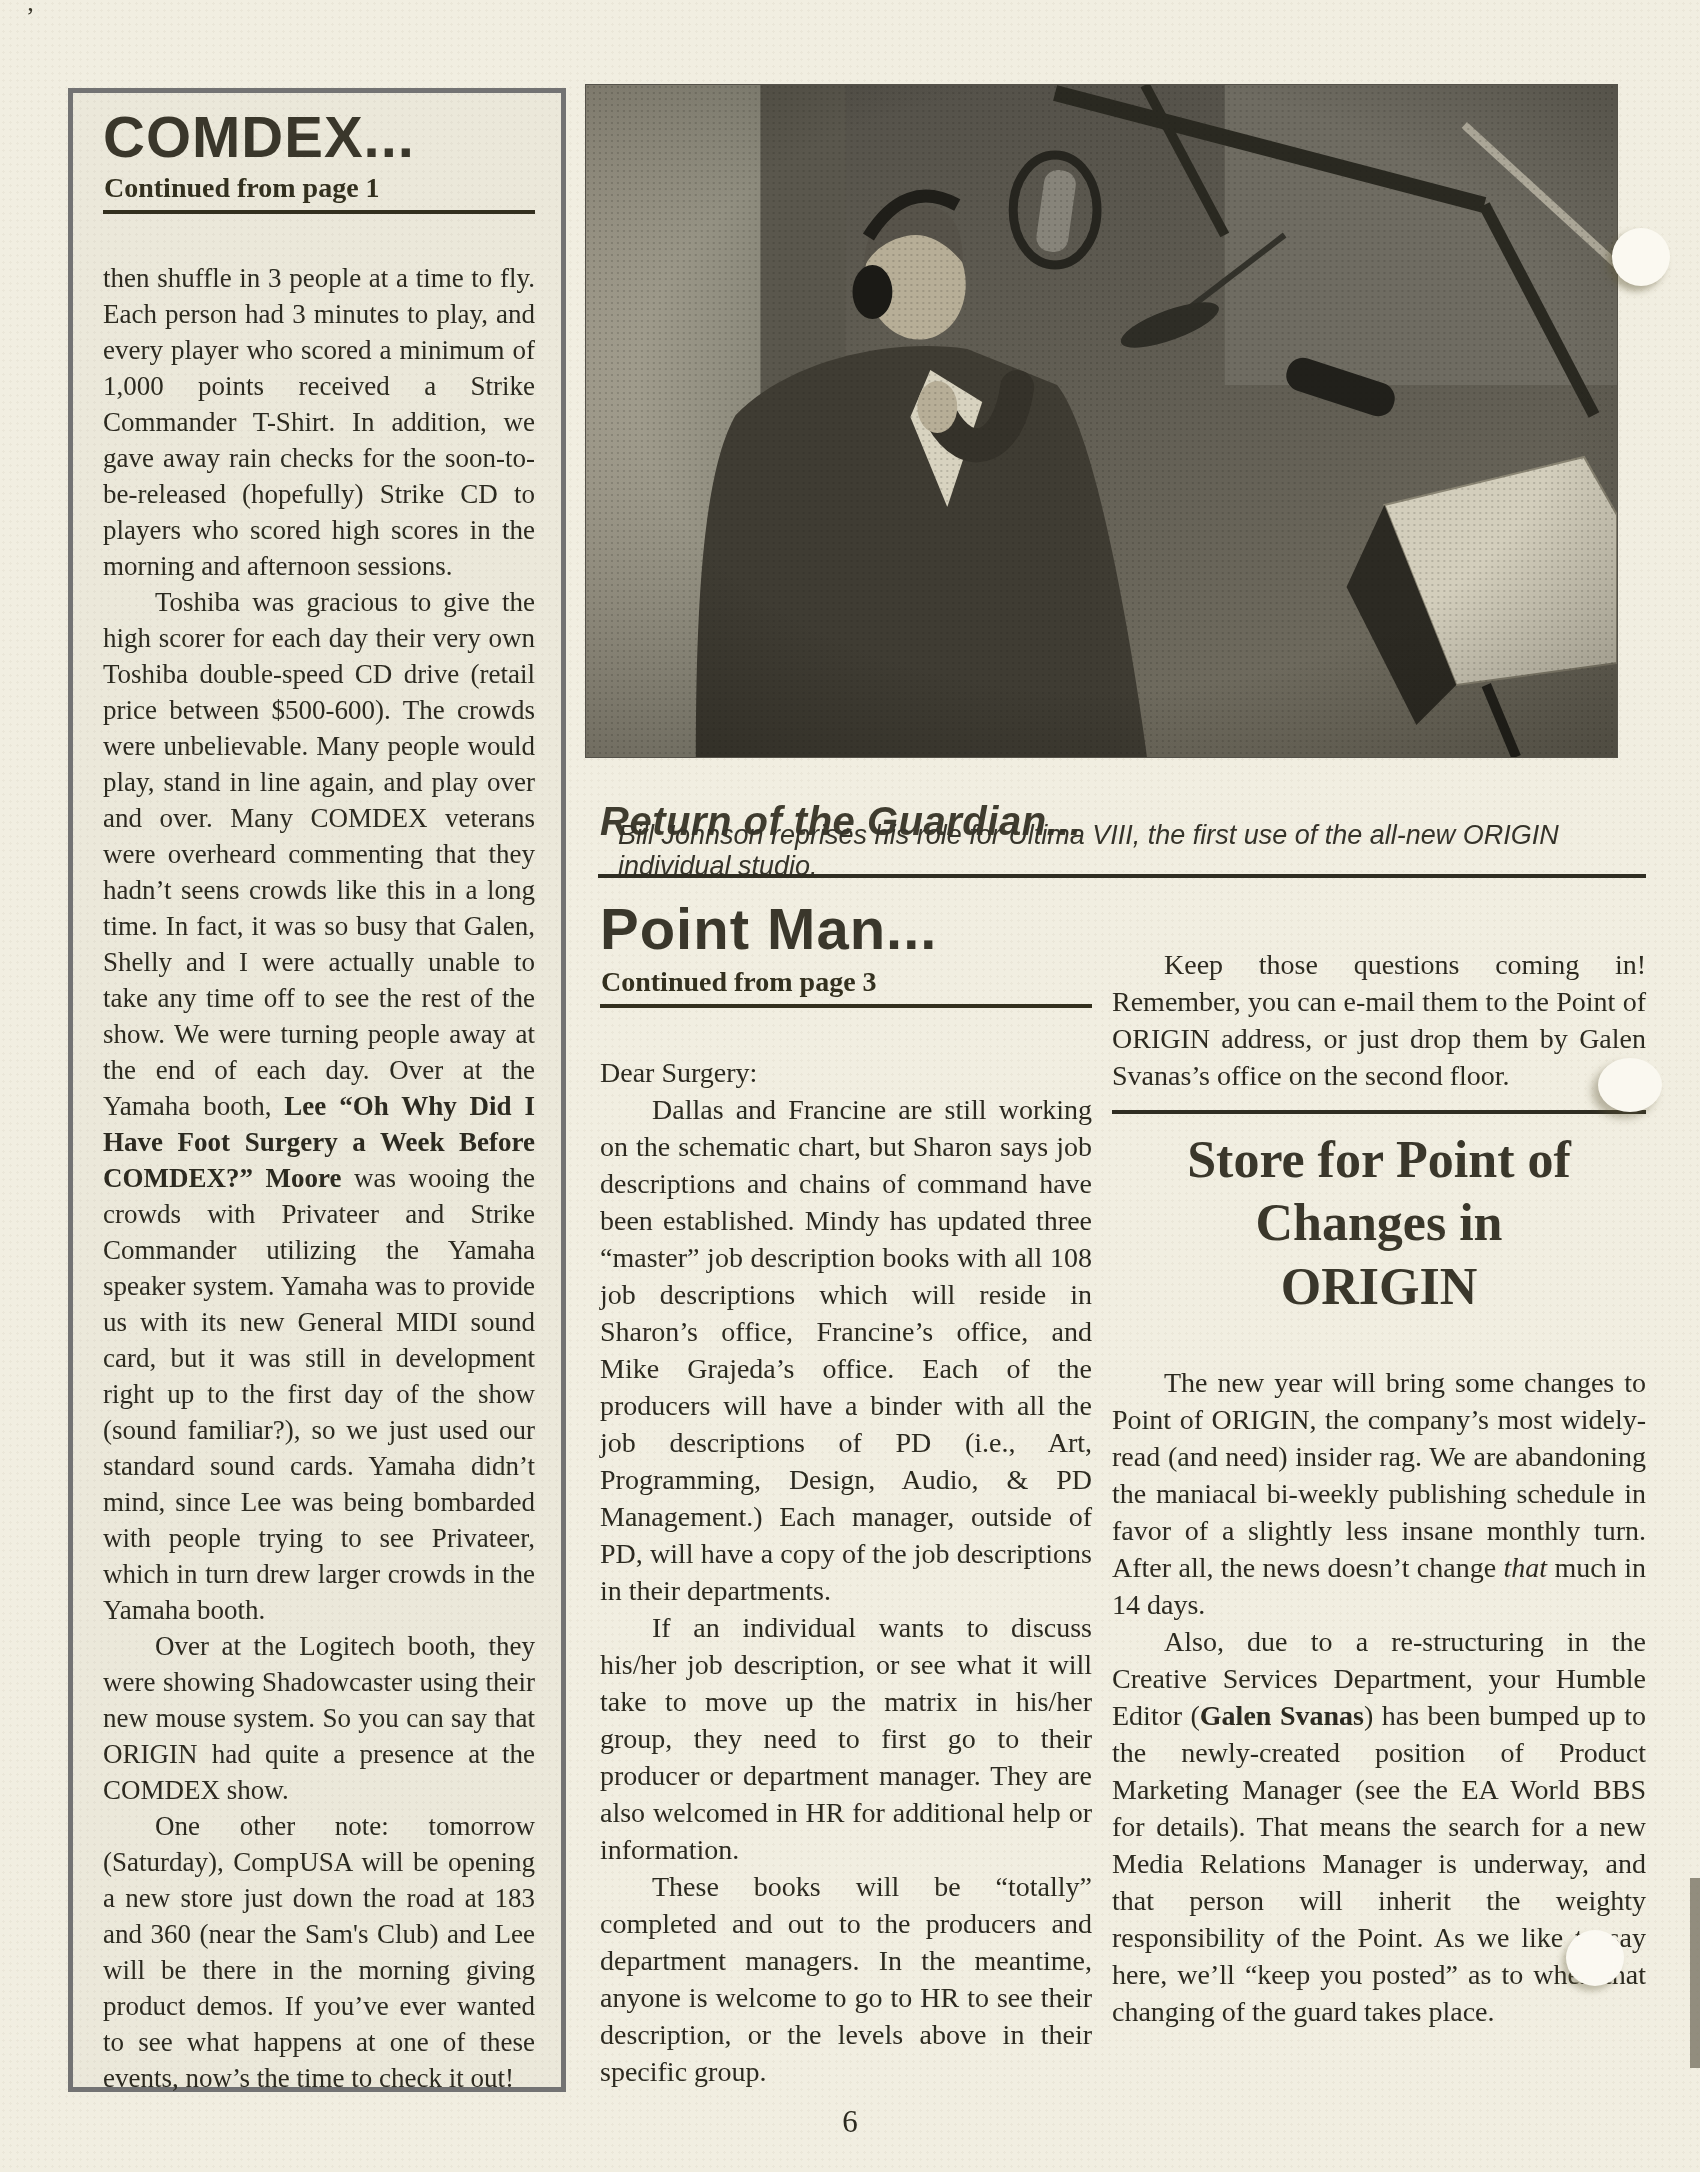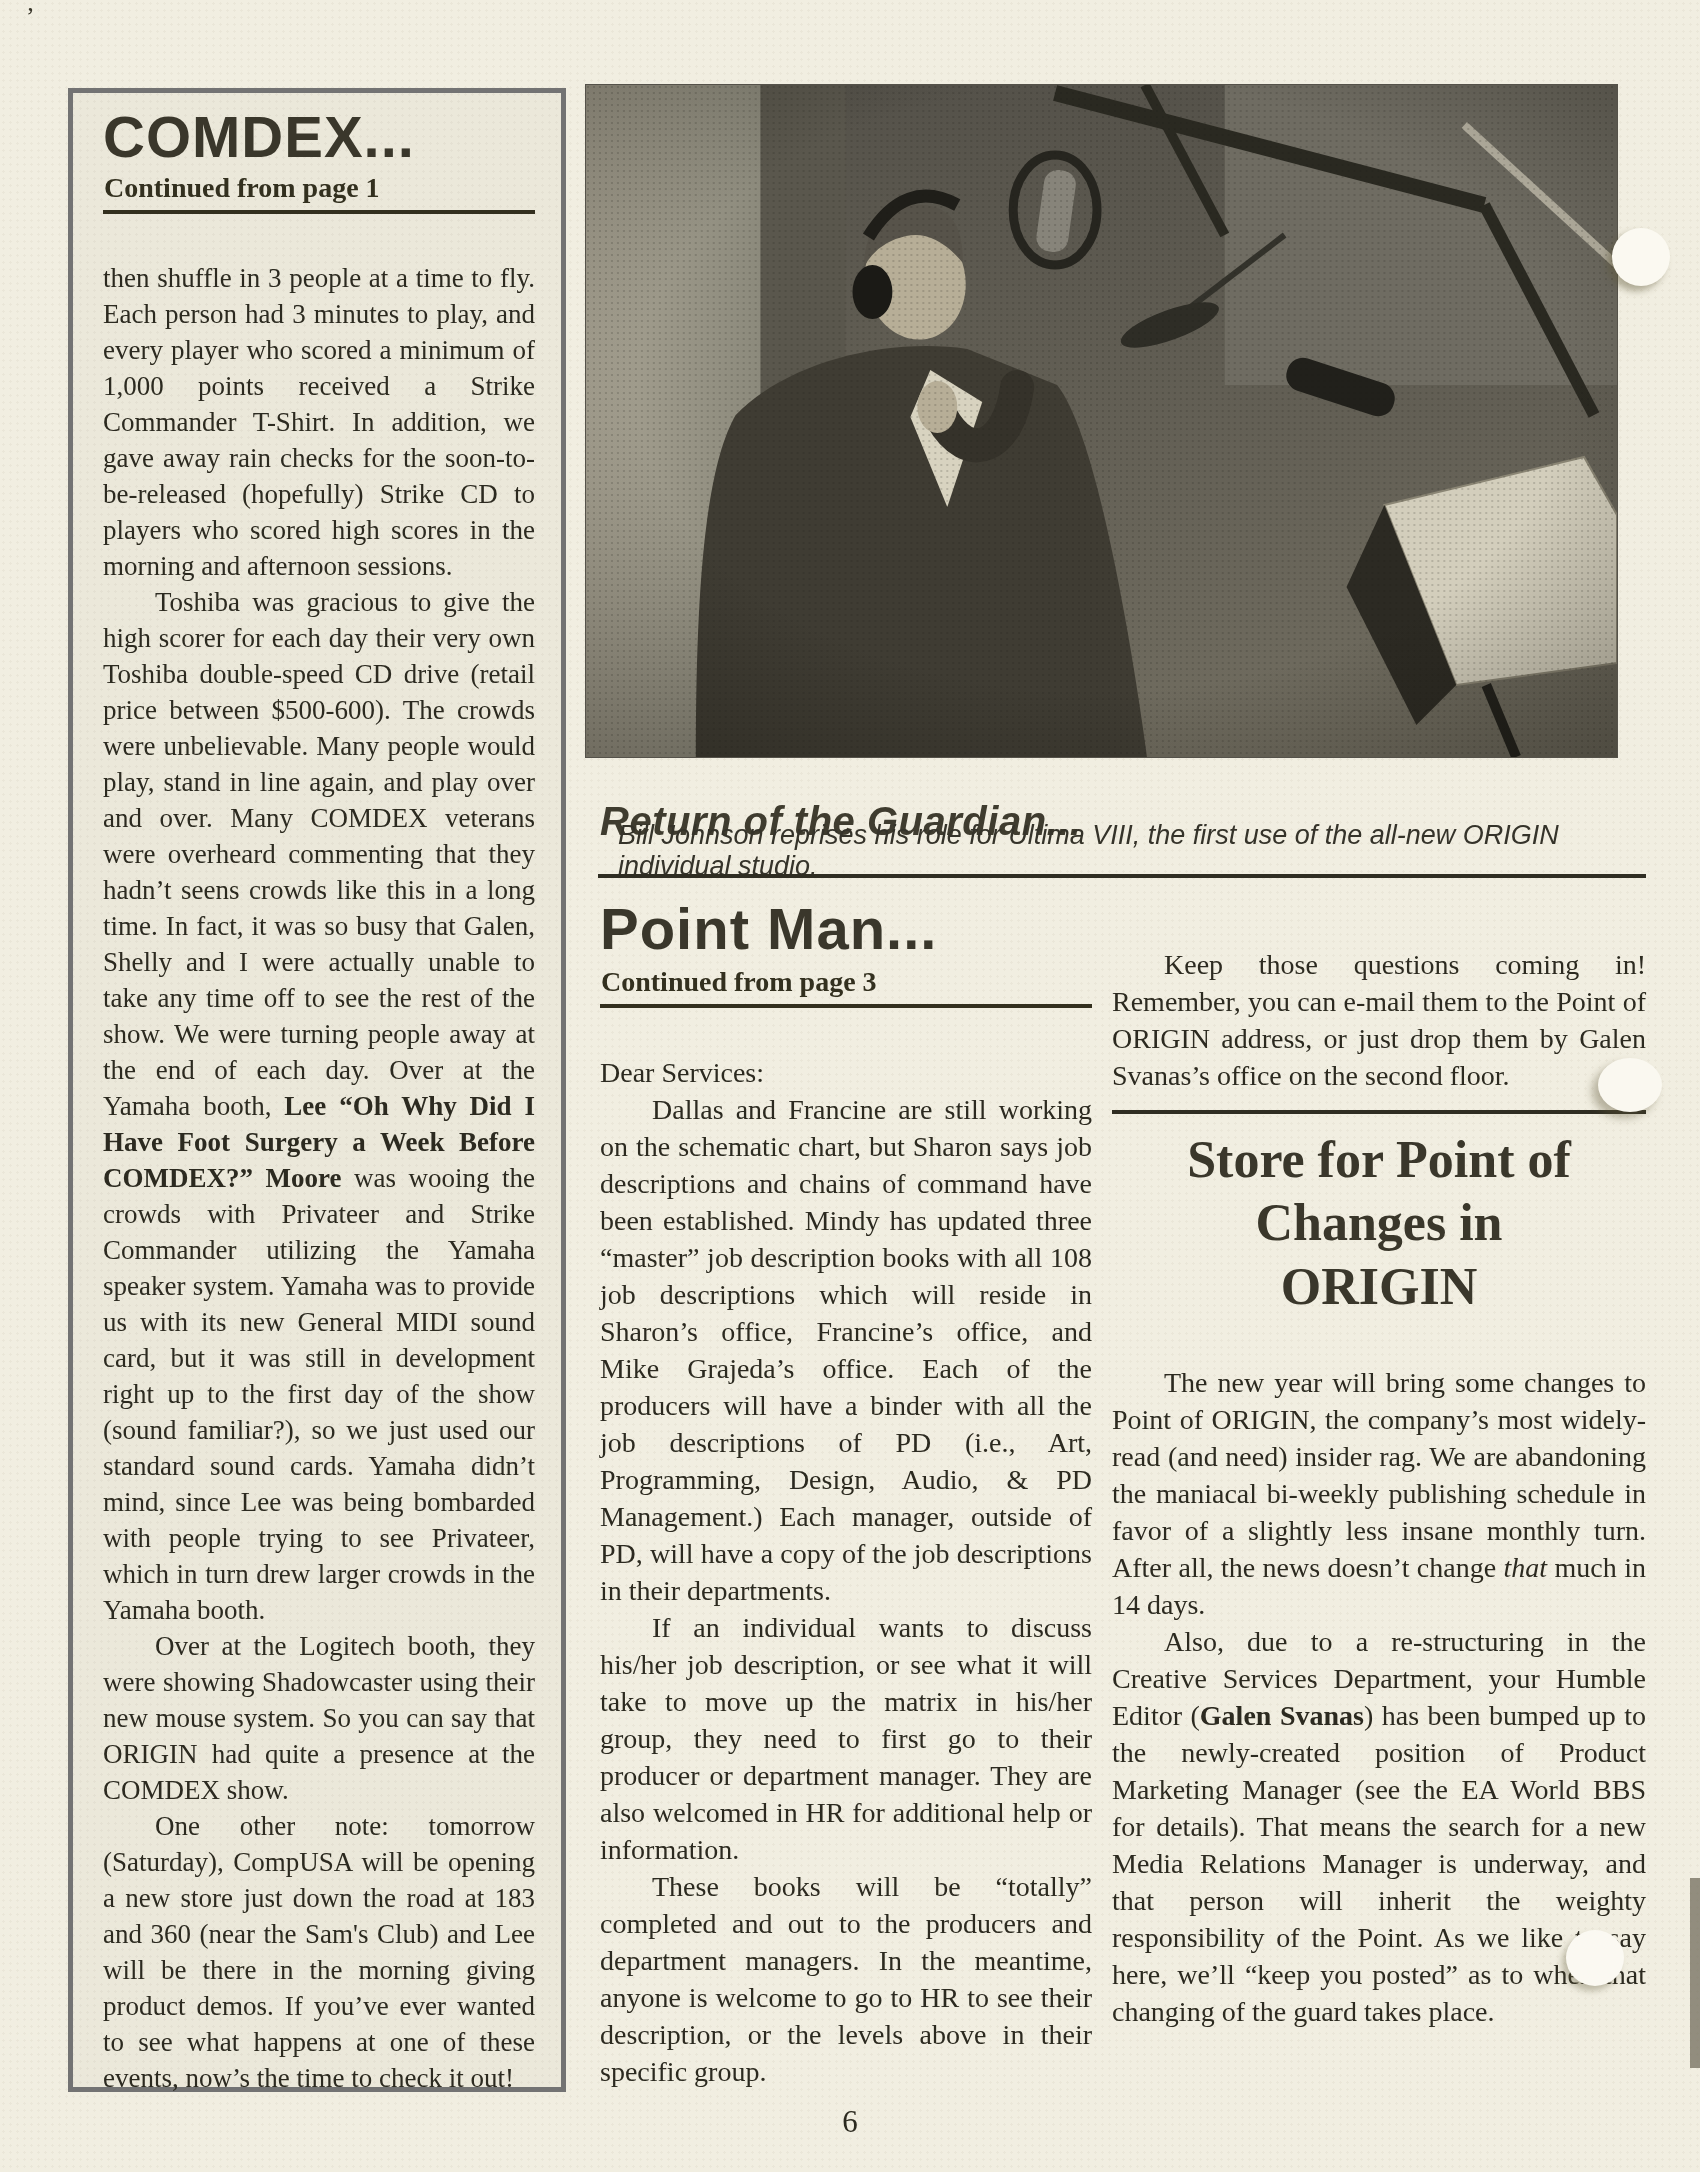--- a/index.html
+++ b/index.html
@@ -156,21 +156,21 @@
   </div>
 
   <div class="caption-title">Return of the Guardian...</div>
   <div class="caption-sub">Bill Johnson reprises his role for Ultima VIII, the first use of the all-new ORIGIN individual studio.</div>
   <div class="rule rule-caption"></div>
 
   <div class="col middle">
     <h2 class="sans-title pm-title">Point Man...</h2>
     <div class="continued">Continued from page 3</div>
     <div class="body-text">
-        <p class="para"><span>Dear Services:</span></p>
+        <p class="para"><span>Dear Surgery:</span></p>
         <p class="para indent"><span>Dallas and Francine are still working on the schematic chart, but Sharon says job descriptions and chains of command have been established. Mindy has updated three “master” job description books with all 108 job descriptions which will reside in Sharon’s office, Francine’s office, and Mike Grajeda’s office. Each of the producers will have a binder with all the job descriptions of PD (i.e., Art, Programming, Design, Audio, &amp; PD Management.) Each manager, outside of PD, will have a copy of the job descriptions in their departments.</span></p>
         <p class="para indent"><span>If an individual wants to discuss his/her job description, or see what it will take to move up the matrix in his/her group, they need to first go to their producer or department manager. They are also welcomed in HR for additional help or information.</span></p>
         <p class="para indent"><span>These books will be “totally” completed and out to the producers and department managers. In the meantime, anyone is welcome to go to HR to see their description, or the levels above in their specific group.</span></p>
       </div>
   </div>
 
   <div class="col right">
     <div class="body-text">
         <p class="para indent"><span>Keep those questions coming in! Remember, you can e-mail them to the Point of ORIGIN address, or just drop them by Galen Svanas’s office on the second floor.</span></p>
       </div>

